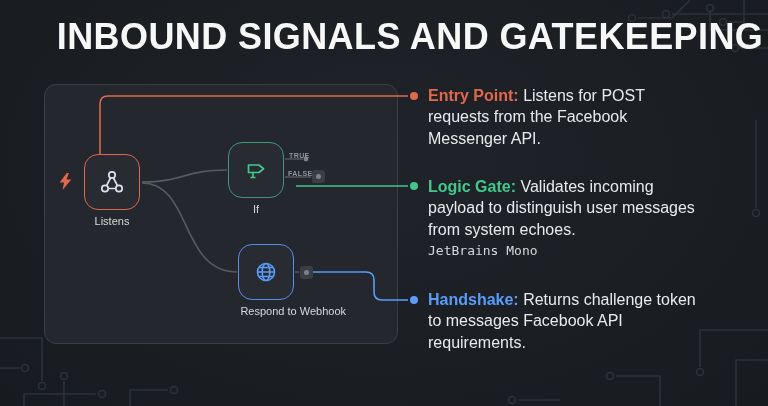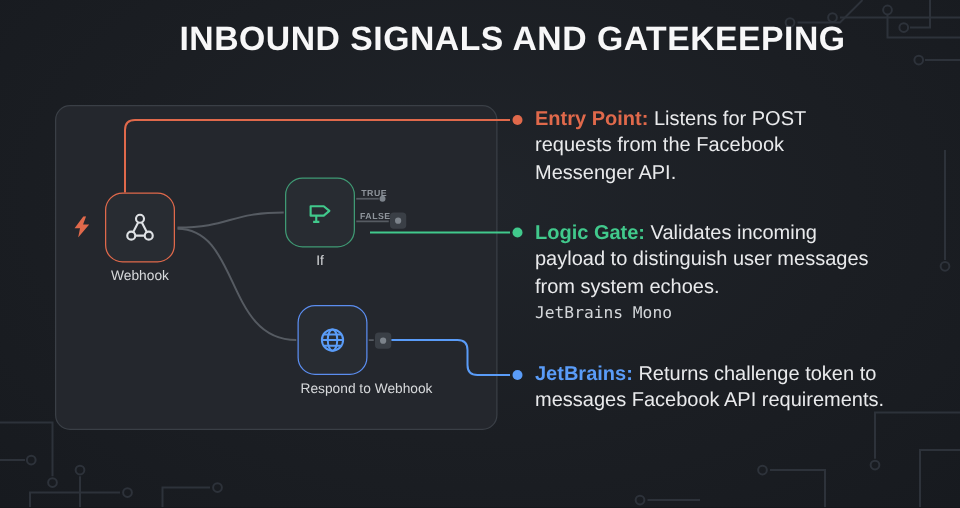--- a/index.html
+++ b/index.html
@@ -7,21 +7,21 @@
     position:relative;width:768px;height:406px;overflow:hidden;
     background:radial-gradient(ellipse at 50% 40%, #20242a 0%, #1b1e23 55%, #171a1f 100%);
     font-family:"Liberation Sans", sans-serif;
   }
   svg{display:block;}
   .traces{position:absolute;left:0;top:0;z-index:0;pointer-events:none;}
   .traces path{stroke:#2d323a;stroke-width:1.6;fill:none;}
   .traces circle{stroke:#2d323a;stroke-width:1.6;fill:none;}
   .title{
     position:absolute;left:16px;right:0;top:16px;margin:0;z-index:3;
-    text-align:center;font-size:27px;font-weight:800;letter-spacing:.4px;color:#f7f7f8;padding-left:36px;
+    text-align:center;font-size:36px;font-weight:800;letter-spacing:.4px;color:#f7f7f8;padding-left:36px;
   }
   .panel{
     position:absolute;left:44px;top:84px;width:352px;height:258px;z-index:1;
     background:#24272d;border:1px solid #3a3f46;border-radius:12px;
   }
   .wires{position:absolute;left:0;top:0;z-index:2;pointer-events:none;}
   .node{
     position:absolute;width:56px;height:56px;z-index:3;box-sizing:border-box;
     background:#282c32;border-radius:14px;display:flex;align-items:center;justify-content:center;
   }
@@ -141,21 +141,21 @@
   <div class="node node-webhook">
     <svg width="28" height="28" viewBox="0 0 28 28">
       <g stroke="#dfe2e5" stroke-width="1.7" fill="none">
         <circle cx="14" cy="7" r="3.2"></circle>
         <circle cx="7" cy="20.5" r="3.2"></circle>
         <circle cx="21" cy="20.5" r="3.2"></circle>
         <path d="M12.5 10 L8.6 17.6 M15.5 10 L19.4 17.6 M10.2 20.5 H17.8"></path>
       </g>
     </svg>
   </div>
-  <div class="node-label lbl-webhook">Webhook</div>
+  <div class="node-label lbl-webhook">Listens</div>
 
   <div class="node node-if">
     <svg width="28" height="28" viewBox="0 0 28 28">
       <g stroke="#41c98c" stroke-width="1.7" fill="none" stroke-linejoin="round">
         <path d="M6.5 9 H17 L21.5 12.75 L17 16.5 H6.5 Z"></path>
         <path d="M11 16.5 V21.5 M8.5 21.5 H13.5"></path>
       </g>
     </svg>
   </div>
   <div class="node-label lbl-if">If</div>
@@ -184,17 +184,17 @@
     <span class="ann-text">Validates incoming payload to distinguish user messages from system echoes.</span>
     <div class="ann-note">JetBrains Mono</div>
   </div>
 
   <div class="ann ann-entry">
     <span class="ann-term">Entry Point:</span>
     <span class="ann-text">Listens for POST requests from the Facebook Messenger API.</span>
   </div>
 
   <div class="ann ann-hand">
-    <span class="ann-term">JetBrains:</span>
+    <span class="ann-term">Handshake:</span>
     <span class="ann-text">Returns challenge token to messages Facebook API requirements.</span>
   </div>
 
 </div>
 
 </body></html>

